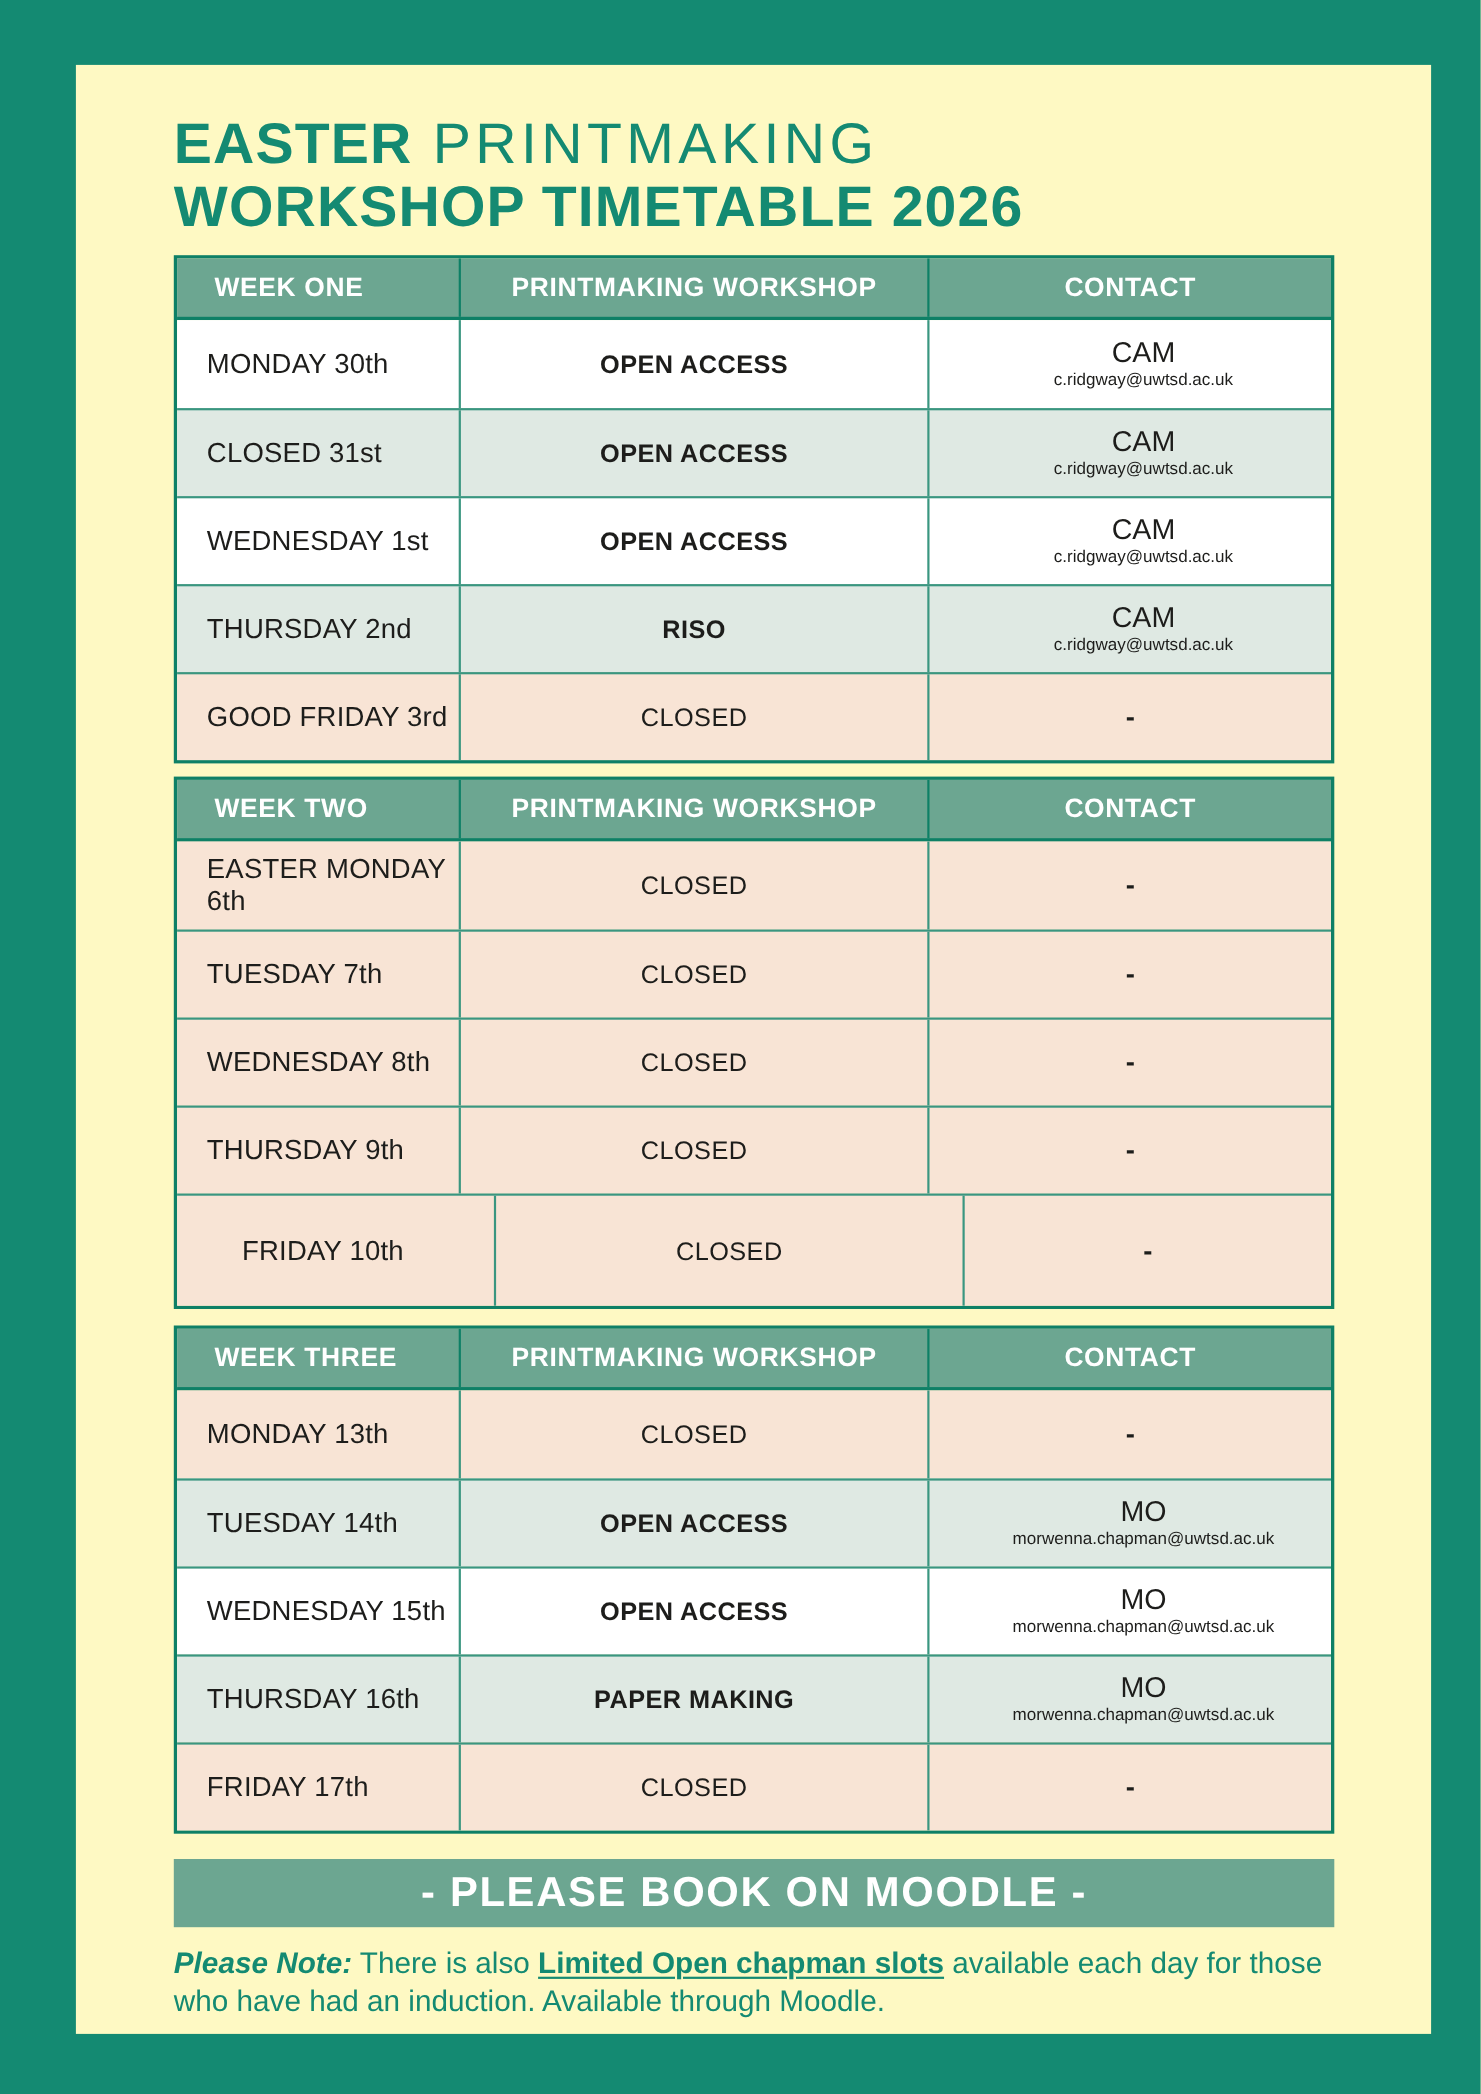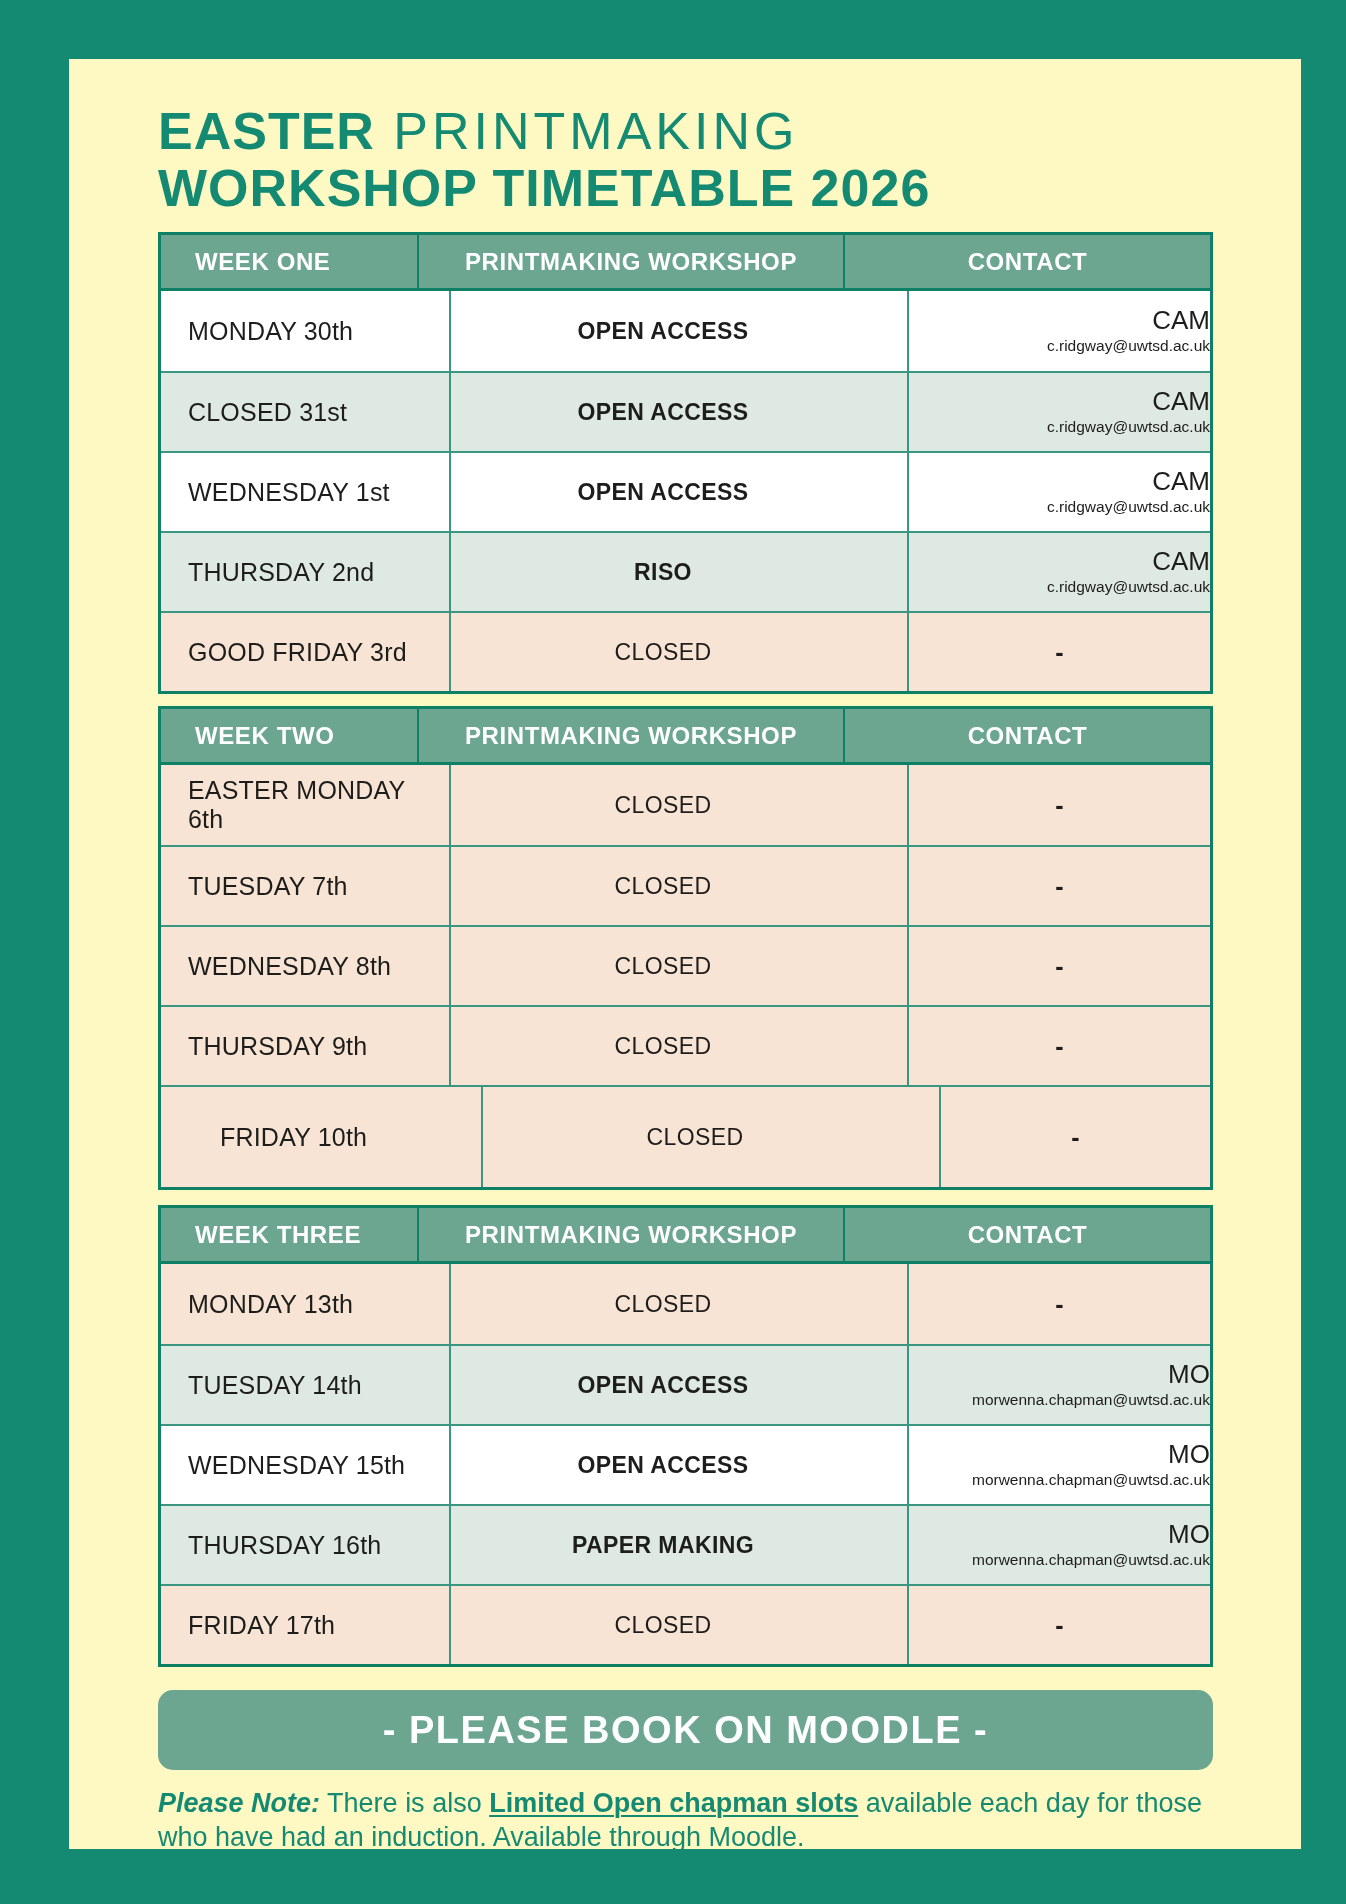--- a/index.html
+++ b/index.html
@@ -29,42 +29,42 @@
   .thead{
     display:grid;grid-template-columns:256px 426px 1fr;
     background:#6CA691;height:56px;border-bottom:3px solid #0E8066;box-sizing:border-box;
   }
   .hcell{color:#ffffff;font-weight:bold;font-size:24px;letter-spacing:0.6px;
     display:flex;align-items:center;box-sizing:border-box;}
   .hcell.first{padding-left:34px;}
   .hcell.center{justify-content:center;}
   .hcell + .hcell{border-left:2px solid #0E8066;}
 
-  .row{display:grid;grid-template-columns:256px 426px 1fr;height:80px;box-sizing:border-box;gap:32px;}
+  .row{display:grid;grid-template-columns:256px 426px 1fr;height:80px;box-sizing:border-box;}
   .row.tall{height:102px;padding-left:32px;}
   .row + .row{border-top:2px solid #3A9680;}
   .cell{display:flex;align-items:center;box-sizing:border-box;color:#1D1D1B;}
   .cell + .cell{border-left:2px solid #3A9680;}
   .day{padding-left:27px;font-size:25px;letter-spacing:0.2px;}
   .activity{justify-content:center;font-size:23px;letter-spacing:0.4px;}
   .activity.bold{font-weight:bold;}
-  .contact{flex-direction:column;justify-content:center;align-items:flex-end;padding-left:24px;}
+  .contact{flex-direction:column;justify-content:center;align-items:center;padding-left:24px;}
   .contact .name{font-size:26px;line-height:30px;}
   .contact .email{font-size:15.5px;line-height:22px;}
   .contact.dashed{align-items:center;padding-left:0;font-size:25px;font-weight:bold;}
 
   .bg-white{background:#ffffff;}
   .bg-sage{background:#DFE9E3;}
   .bg-peach{background:#F8E4D5;}
 
   
   .banner{
-    margin-top:23px;height:80px;background:#6CA691;
+    margin-top:23px;height:62px;background:#6CA691;
     display:flex;align-items:center;justify-content:center;
-    color:#ffffff;font-weight:bold;font-size:38px;letter-spacing:1.5px;border-radius:15px;
+    color:#ffffff;font-weight:bold;font-size:38px;letter-spacing:1.5px;
   }
 
   
   .note{margin-top:16px;color:#148A72;font-size:27px;line-height:34px;width:1055px;}
   .note .lead{font-weight:bold;font-style:italic;}
   .note .link{font-weight:bold;text-decoration:underline;text-decoration-thickness:2px;text-underline-offset:3px;}
 </style>
 </head>
 <body>
 

